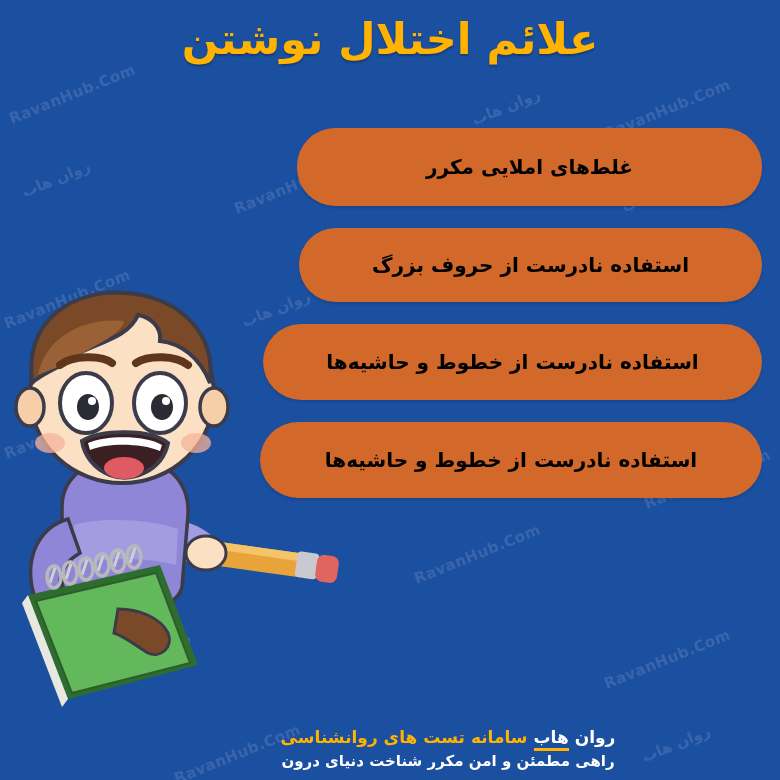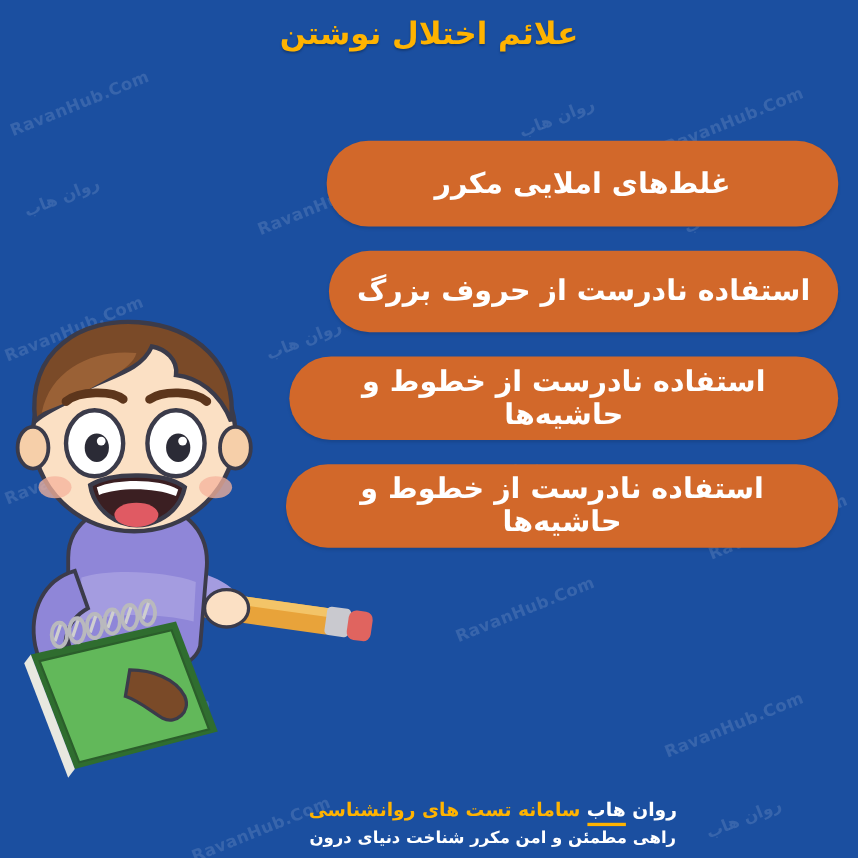--- a/index.html
+++ b/index.html
@@ -38,42 +38,42 @@
   }
 
   
   .title {
     position: absolute;
     top: 14px;
     left: 0;
     width: 780px;
     text-align: center;
     color: #ffb300;
-    font-size: 28px;
+    font-size: 43px;
     font-weight: bold;
     line-height: 1.2;
     z-index: 5;
     text-shadow: 0 2px 2px rgba(0,0,0,0.25);
     direction: rtl;
   }
 
   
   .pills {
     position: absolute;
     z-index: 4;
     right: 18px;
     top: 128px;
     width: 742px;
   }
   .pill {
     position: relative;
     background: #d2682a;
     border-radius: 38px;
-    color: #ffffff;
-    font-size: 26px;
+    color: #000000;
+    font-size: 20px;
     font-weight: bold;
     display: flex;
     align-items: center;
     justify-content: center;
     text-align: center;
     margin-bottom: 22px;
     box-shadow: 0 2px 3px rgba(0,0,0,0.12);
     direction: rtl;
     padding: 0 16px;
     box-sizing: border-box;

